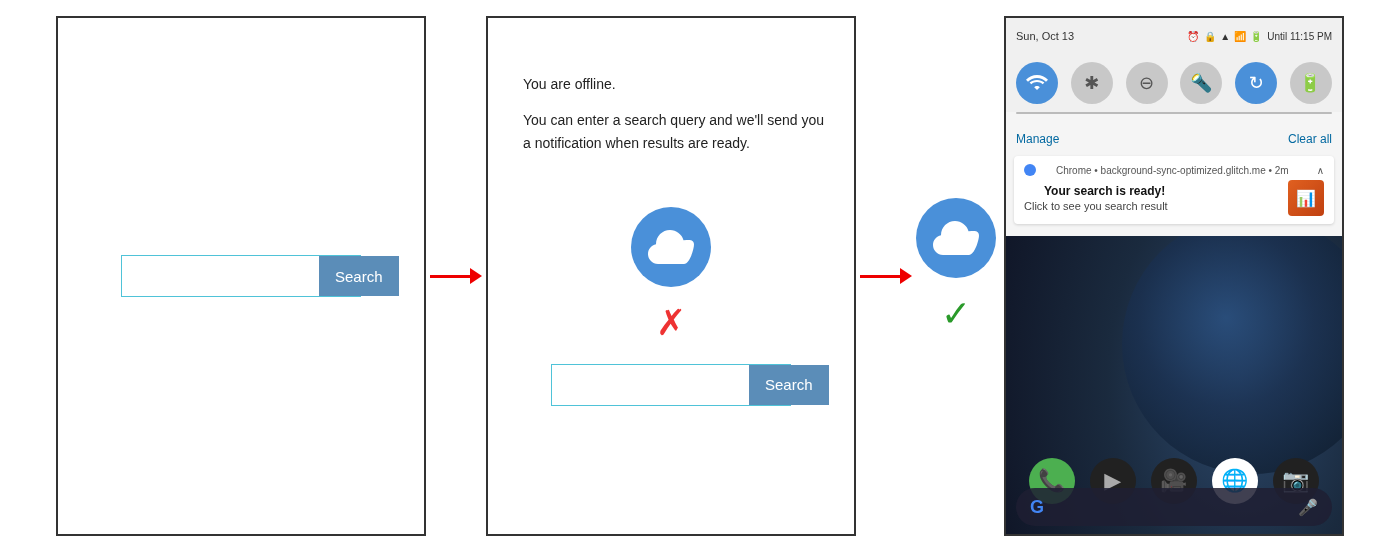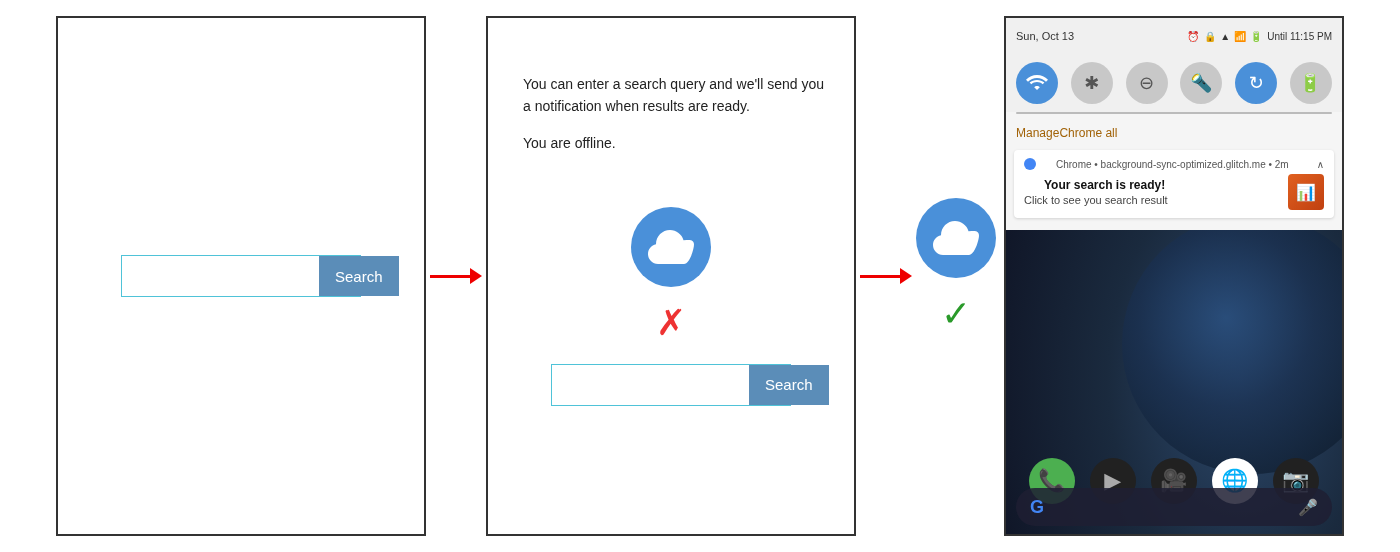--- a/index.html
+++ b/index.html
@@ -315,23 +315,24 @@
     .site-settings {
       font-size: 11px;
       color: #555;
       margin: 4px 10px;
       padding: 2px 0;
     }
 
     
     .manage-bar {
       display: flex;
-      padding: 12px 10px 4px;
+      justify-content: space-between;
+      padding: 18px 10px 4px;
       font-size: 12px;
-      color: #a16207;
+      color: #0369a1;
       font-weight: 500;
     }
 
     
     .android-dock {
       position: absolute;
       bottom: 30px;
       left: 0;
       right: 0;
       display: flex;
@@ -405,22 +406,22 @@
     <div class="arrow">
       <div class="arrow-line"></div>
       <div class="arrow-head"></div>
     </div>
   </div>
 
   <div class="phone-frame">
     <div class="panel2-content">
 
       <div class="offline-text">
+        <p>You are offline.</p>
         <p>You can enter a search query and we'll send you a notification when results are ready.</p>
-        <p>You are offline.</p>
       </div>
 
       <div style="display:flex;flex-direction:column;align-items:center;margin-top:60px;">
         <div class="cloud-icon">
           <svg width="46" height="34" viewBox="0 0 46 34" class="cloud-svg">
             <path d="M36 34H10C4.5 34 0 29.5 0 24c0-4.8 3.4-8.8 8-9.7C8 14.2 8 14.1 8 14c0-7.7 6.3-14 14-14 6.4 0 11.8 4.3 13.5 10.2C37.7 10.1 39.8 10 42 10c0 0 4 0.5 4 4.5C46 19.2 41.5 34 36 34z"></path>
           </svg>
         </div>
         <div class="status-icon fail">✗</div>
         <div class="search-bar">
@@ -479,21 +480,21 @@
           <div class="qs-icon inactive">⊖</div>
           <div class="qs-icon inactive">🔦</div>
           <div class="qs-icon active">↻</div>
           <div class="qs-icon inactive">🔋</div>
         </div>
 
         <div class="qs-divider"></div>
 
         <div class="manage-bar">
           <span>Manage</span>
-          <span>Chrome all</span>
+          <span>Clear all</span>
         </div>
 
         <div class="notif-card">
           <div class="notif-header">
             <div class="notif-header-left">
               <span class="notif-chrome-icon"></span>
               <span>Chrome • background-sync-optimized.glitch.me • 2m</span>
             </div>
             <span>∧</span>
           </div>

